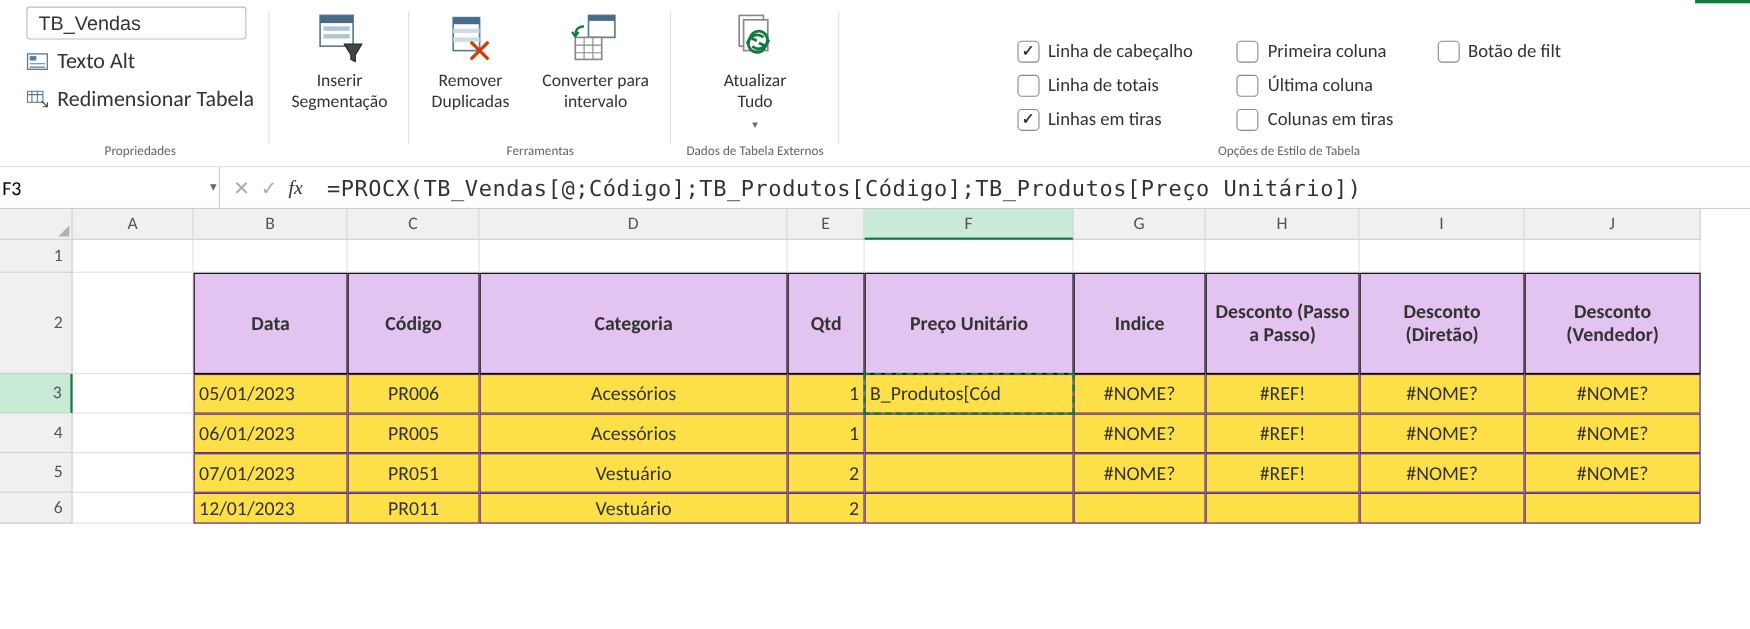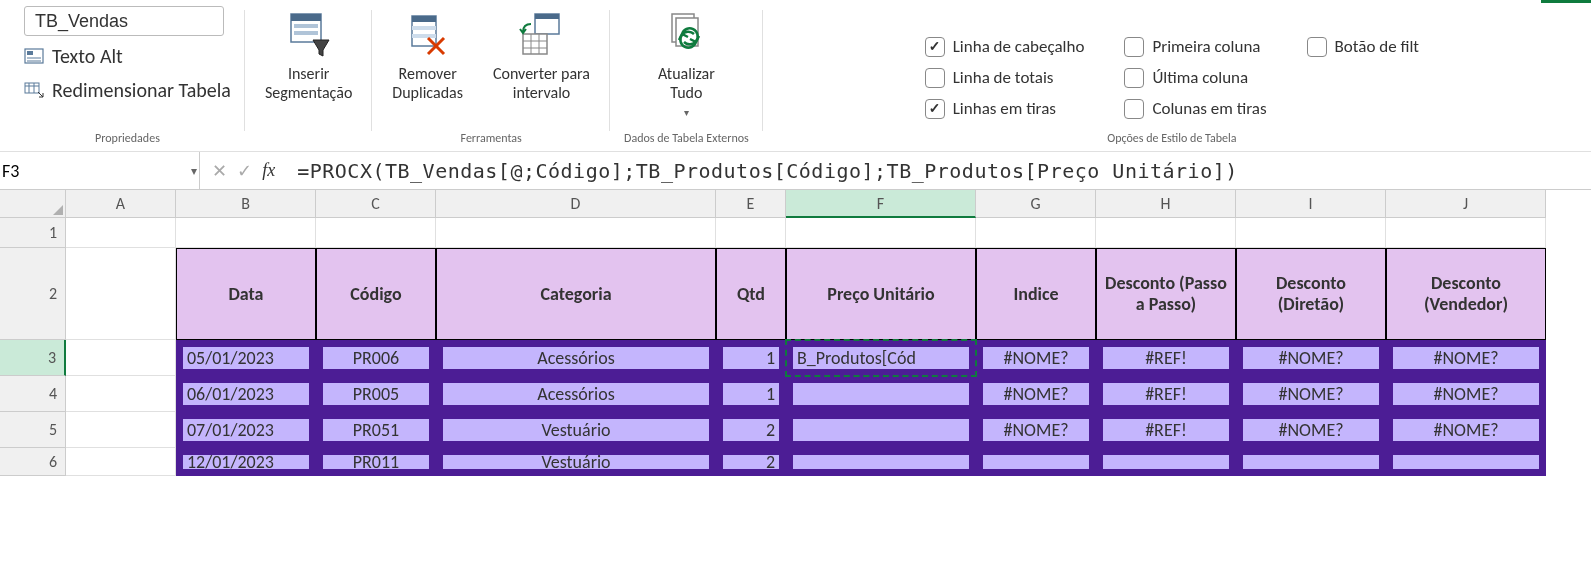--- a/index.html
+++ b/index.html
@@ -59,21 +59,21 @@
   .col-I { width: 150px; }
   .col-J { width: 160px; }
   
   .row-1 { height: 30px; }
   .row-2 { height: 92px; }
   .row-3, .row-4, .row-5 { height: 36px; }
   .row-6 { height: 28px; }
   
   
   .tbl-header-cell { background: #e3c3ef; font-weight: bold; justify-content: center; border: 1px solid #000; text-align: center; line-height: 1.2; white-space: normal; }
-  .tbl-body-cell { border: 7px solid #4c1d95; background: #c4b5fd; }
+  .tbl-body-cell { border: 1px solid #4c1d95; background: #fde047; }
   .tbl-body-cell.center { justify-content: center; }
   .tbl-body-cell.right { justify-content: flex-end; }
   
   .active-cell { outline: 2px dashed #0f7b3e; outline-offset: -1px; position: relative; }
   
   .green-accent { position: absolute; top: 0; right: 0; width: 50px; height: 3px; background: #0f7b3e; }
 </style>
 </head>
 <body>
 

